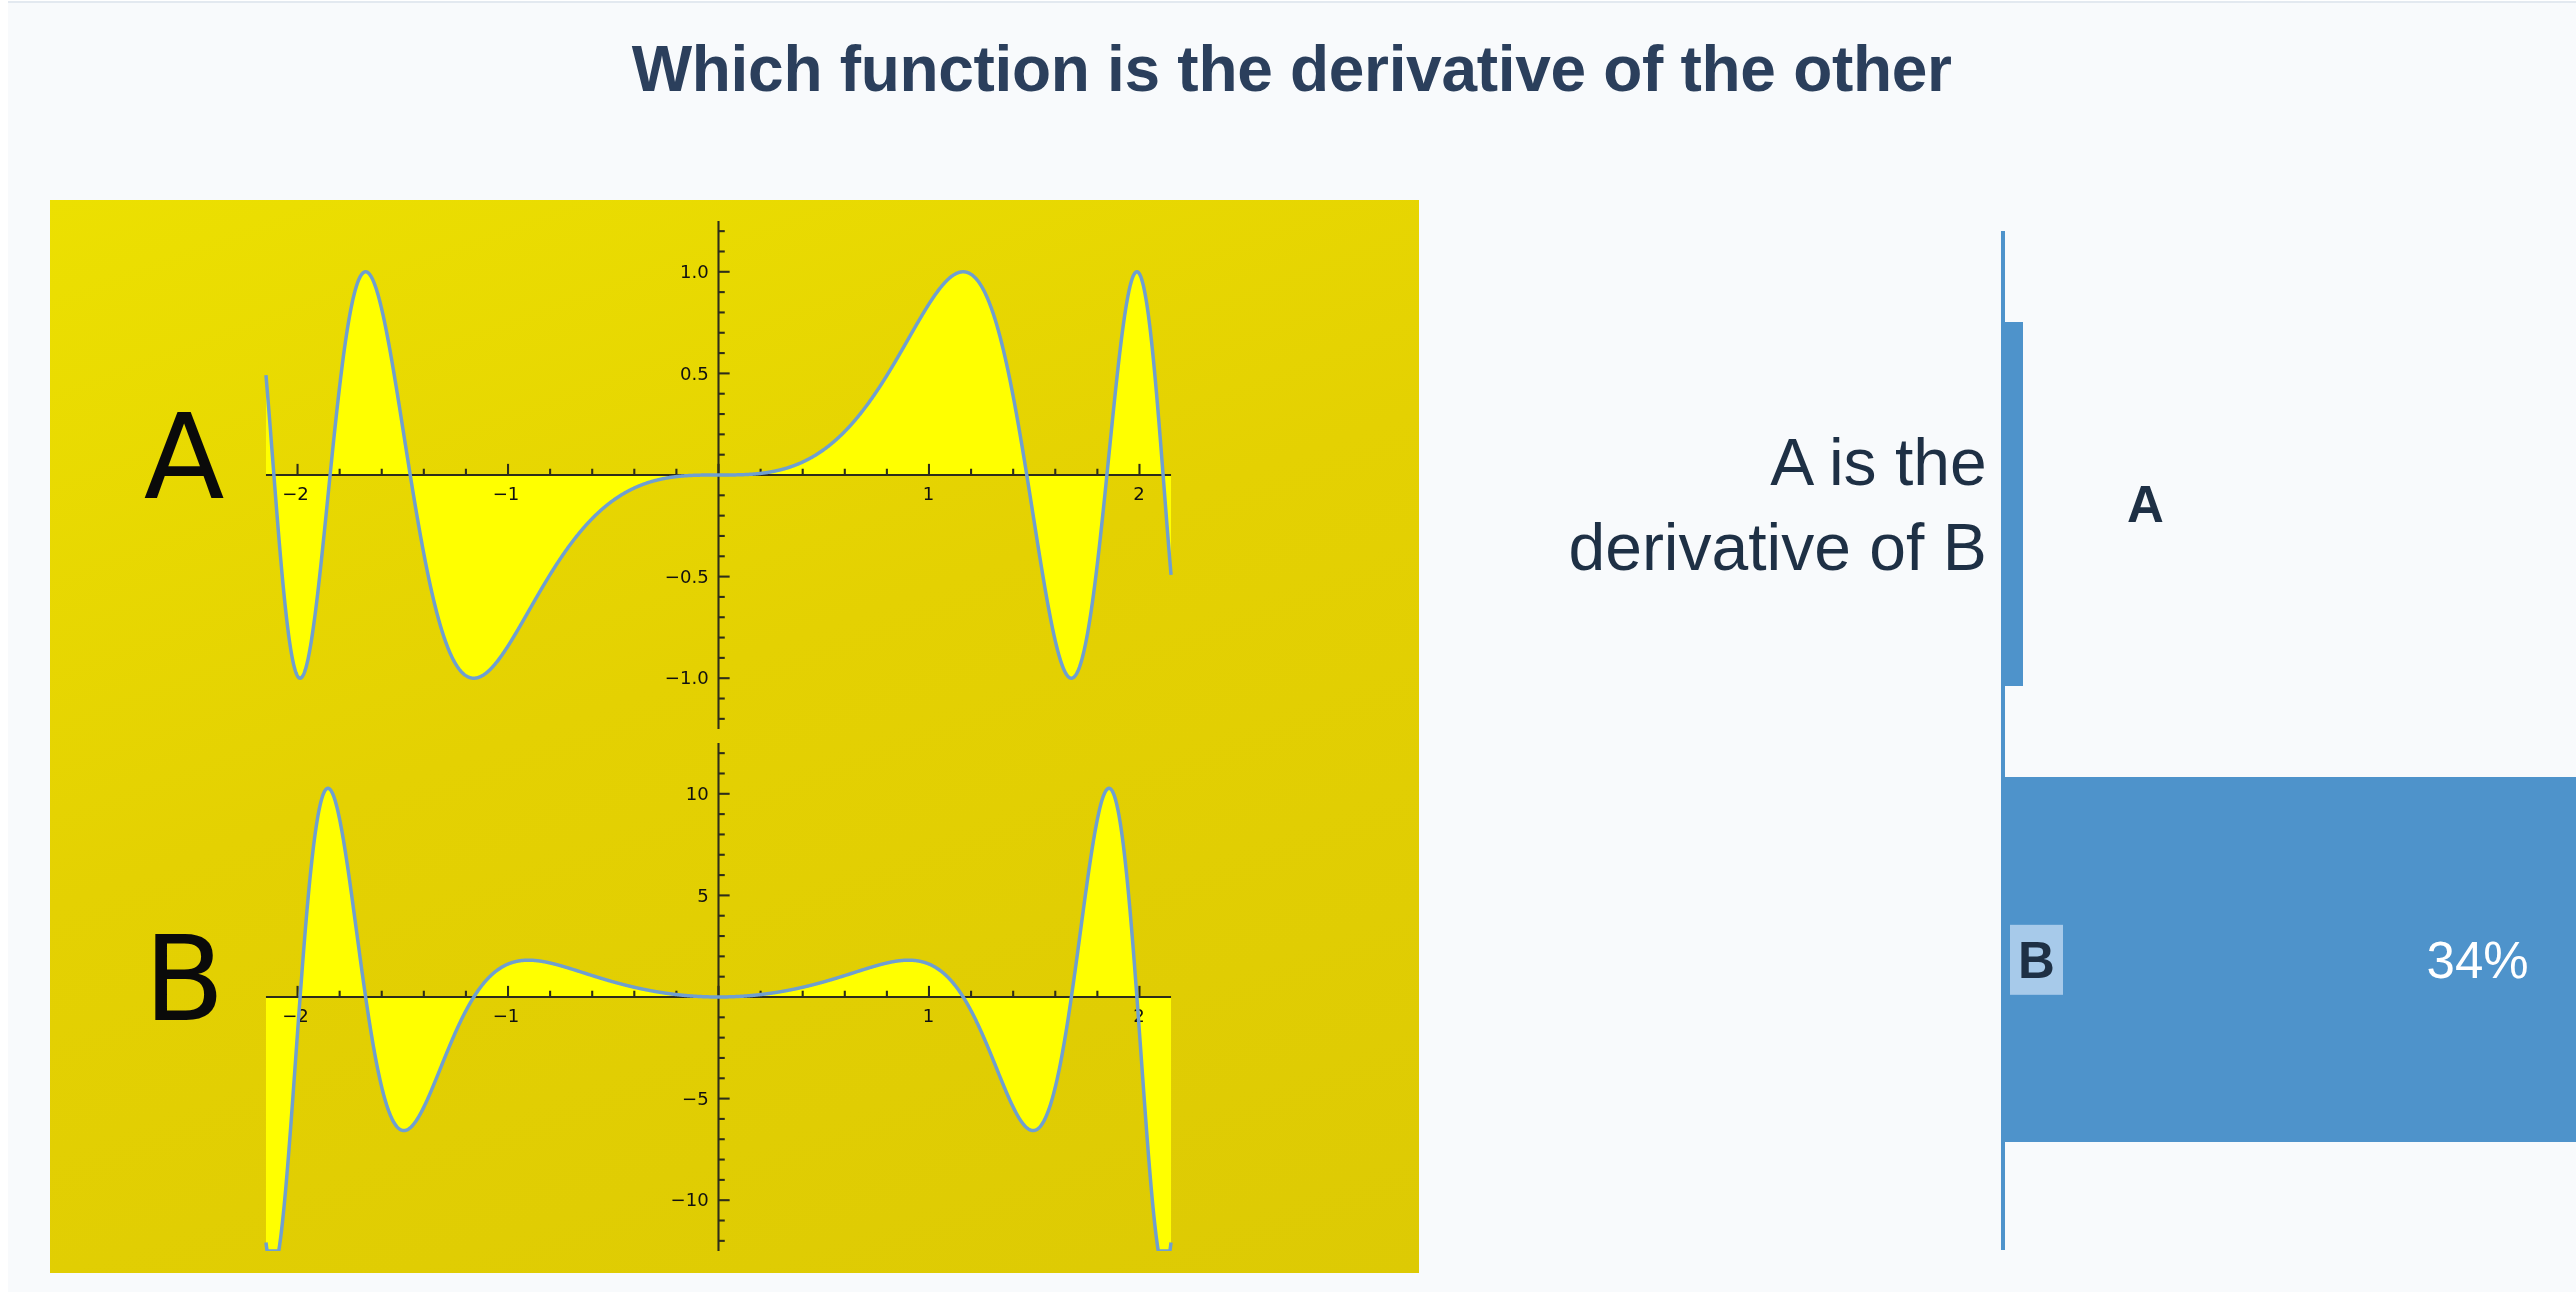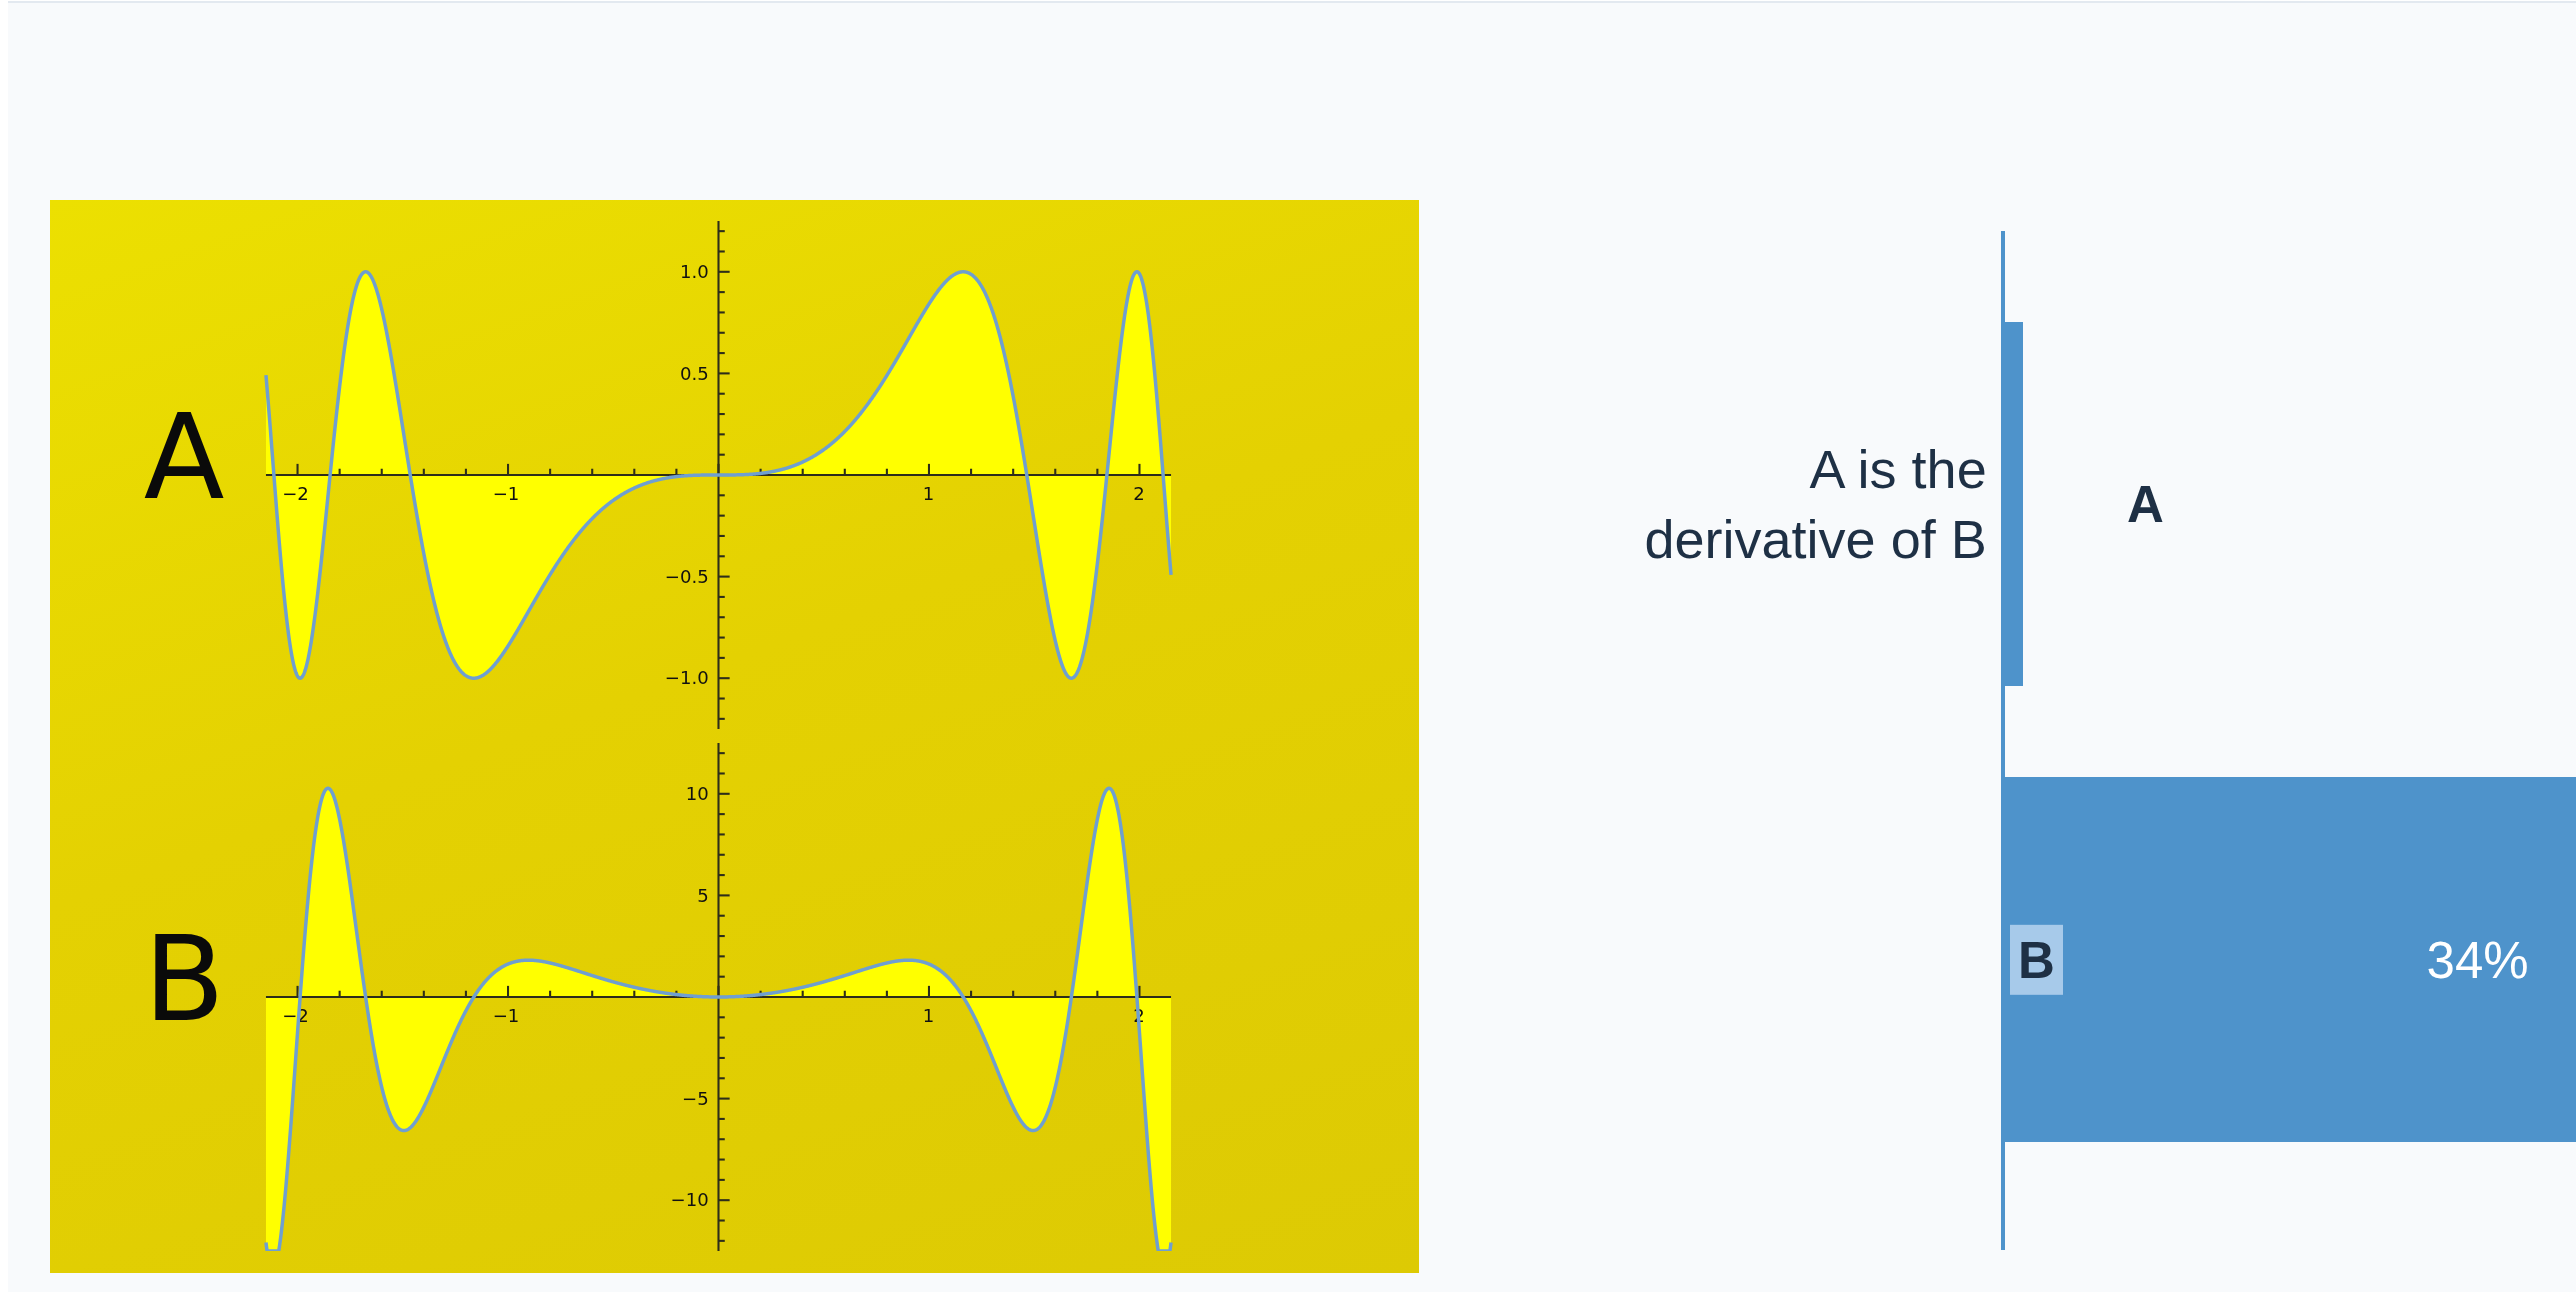--- a/index.html
+++ b/index.html
@@ -94,21 +94,21 @@
     width: 1113px;
   }
   .option-row.opt-a { top: 122px; height: 364px; }
   .option-row.opt-b { top: 577px; height: 365px; }
   .option-label {
     position: absolute;
     right: 567px;
     top: 50%;
     transform: translateY(-50%);
     text-align: right;
-    font-size: 54px;
+    font-size: 66px;
     line-height: 1.28;
     color: #1e3045;
     white-space: pre-line;
     font-family: "Liberation Sans", sans-serif;
   }
   .option-bar {
     position: absolute;
     left: 560px;
     top: 0;
     height: 100%;
@@ -143,20 +143,21 @@
     color: #ffffff;
     font-family: "Liberation Sans", sans-serif;
     line-height: 1;
   }
 </style>
 </head>
 <body>
 
 <div class="poll-slide">
 
+  <div class="question-title">Which function is the derivative of the other</div>
 
   <div class="question-image">
 
     <div class="plot-block top">
       <div class="plot-letter">A</div>
       <svg class="plot-svg" viewBox="0 0 1320 730" preserveAspectRatio="none">
 
         <path id="fillA" fill="#ffff00" stroke="none" d="M10.00,365.00L10.00,221.54L10.54,227.89L11.08,234.32L11.62,240.83L12.17,247.39L12.71,254.02L13.25,260.70L13.79,267.43L14.33,274.21L14.88,281.04L15.42,287.90L15.96,294.80L16.50,301.73L17.04,308.68L17.58,315.66L18.12,322.65L18.67,329.66L19.21,336.67L19.75,343.69L20.29,350.71L20.83,357.73L21.37,364.73L21.92,371.73L22.46,378.71L23.00,385.67L23.54,392.61L24.08,399.52L24.63,406.40L25.17,413.24L25.71,420.05L26.25,426.81L26.79,433.53L27.33,440.20L27.87,446.81L28.42,453.37L28.96,459.87L29.50,466.30L30.04,472.67L30.58,478.97L31.13,485.20L31.67,491.35L32.21,497.42L32.75,503.41L33.29,509.32L33.83,515.14L34.37,520.86L34.92,526.50L35.46,532.04L36.00,537.49L36.54,542.83L37.08,548.07L37.63,553.21L38.17,558.24L38.71,563.17L39.25,567.98L39.79,572.68L40.33,577.27L40.88,581.74L41.42,586.09L41.96,590.32L42.50,594.43L43.04,598.42L43.58,602.28L44.12,606.02L44.67,609.64L45.21,613.12L45.75,616.48L46.29,619.71L46.83,622.81L47.38,625.77L47.92,628.61L48.46,631.31L49.00,633.87L49.54,636.31L50.08,638.61L50.62,640.77L51.17,642.80L51.71,644.69L52.25,646.45L52.79,648.07L53.33,649.56L53.88,650.91L54.42,652.12L54.96,653.20L55.50,654.14L56.04,654.95L56.58,655.62L57.13,656.16L57.67,656.57L58.21,656.84L58.75,656.98L59.29,656.99L59.83,656.86L60.38,656.61L60.92,656.22L61.46,655.71L62.00,655.07L62.54,654.30L63.08,653.41L63.63,652.39L64.17,651.24L64.71,649.98L65.25,648.59L65.79,647.08L66.33,645.46L66.87,643.71L67.42,641.85L67.96,639.88L68.50,637.79L69.04,635.60L69.58,633.29L70.12,630.87L70.67,628.35L71.21,625.72L71.75,622.99L72.29,620.15L72.83,617.22L73.37,614.19L73.92,611.06L74.46,607.84L75.00,604.52L75.54,601.11L76.08,597.62L76.63,594.04L77.17,590.37L77.71,586.62L78.25,582.79L78.79,578.88L79.33,574.89L79.88,570.83L80.42,566.69L80.96,562.49L81.50,558.21L82.04,553.87L82.58,549.46L83.13,544.99L83.67,540.46L84.21,535.88L84.75,531.23L85.29,526.53L85.83,521.78L86.38,516.98L86.92,512.14L87.46,507.24L88.00,502.30L88.54,497.33L89.08,492.31L89.62,487.25L90.17,482.16L90.71,477.04L91.25,471.88L91.79,466.70L92.33,461.49L92.87,456.26L93.42,451.00L93.96,445.72L94.50,440.42L95.04,435.11L95.58,429.78L96.13,424.44L96.67,419.09L97.21,413.73L97.75,408.37L98.29,403.00L98.83,397.63L99.38,392.25L99.92,386.88L100.46,381.51L101.00,376.15L101.54,370.79L102.08,365.44L102.63,360.10L103.17,354.77L103.71,349.46L104.25,344.16L104.79,338.88L105.33,333.61L105.87,328.37L106.42,323.15L106.96,317.96L107.50,312.79L108.04,307.64L108.58,302.53L109.12,297.44L109.67,292.39L110.21,287.37L110.75,282.38L111.29,277.43L111.83,272.52L112.37,267.64L112.92,262.81L113.46,258.02L114.00,253.26L114.54,248.56L115.08,243.89L115.63,239.28L116.17,234.71L116.71,230.19L117.25,225.72L117.79,221.30L118.33,216.93L118.88,212.61L119.42,208.35L119.96,204.14L120.50,199.99L121.04,195.90L121.58,191.86L122.12,187.88L122.67,183.96L123.21,180.10L123.75,176.30L124.29,172.56L124.83,168.89L125.38,165.28L125.92,161.73L126.46,158.24L127.00,154.82L127.54,151.47L128.08,148.18L128.63,144.96L129.17,141.81L129.71,138.72L130.25,135.70L130.79,132.76L131.33,129.87L131.88,127.06L132.42,124.32L132.96,121.65L133.50,119.05L134.04,116.52L134.58,114.06L135.13,111.67L135.67,109.35L136.21,107.11L136.75,104.94L137.29,102.83L137.83,100.80L138.38,98.85L138.92,96.96L139.46,95.15L140.00,93.41L140.54,91.74L141.08,90.14L141.63,88.61L142.17,87.16L142.71,85.78L143.25,84.47L143.79,83.24L144.33,82.07L144.87,80.98L145.42,79.96L145.96,79.00L146.50,78.12L147.04,77.32L147.58,76.58L148.12,75.91L148.67,75.31L149.21,74.78L149.75,74.32L150.29,73.93L150.83,73.61L151.38,73.36L151.92,73.17L152.46,73.05L153.00,73.00L153.54,73.02L154.08,73.10L154.63,73.25L155.17,73.46L155.71,73.74L156.25,74.08L156.79,74.49L157.33,74.96L157.88,75.50L158.42,76.09L158.96,76.75L159.50,77.47L160.04,78.25L160.58,79.09L161.13,79.99L161.67,80.95L162.21,81.97L162.75,83.04L163.29,84.17L163.83,85.36L164.38,86.61L164.92,87.91L165.46,89.26L166.00,90.67L166.54,92.13L167.08,93.65L167.62,95.22L168.17,96.83L168.71,98.50L169.25,100.22L169.79,101.99L170.33,103.81L170.88,105.67L171.42,107.58L171.96,109.54L172.50,111.54L173.04,113.59L173.58,115.69L174.13,117.82L174.67,120.00L175.21,122.22L175.75,124.49L176.29,126.79L176.83,129.13L177.38,131.52L177.92,133.94L178.46,136.40L179.00,138.89L179.54,141.42L180.08,143.99L180.63,146.59L181.17,149.23L181.71,151.90L182.25,154.60L182.79,157.33L183.33,160.10L183.87,162.89L184.42,165.72L184.96,168.57L185.50,171.45L186.04,174.36L186.58,177.29L187.12,180.26L187.67,183.24L188.21,186.25L188.75,189.29L189.29,192.34L189.83,195.42L190.37,198.52L190.92,201.64L191.46,204.79L192.00,207.95L192.54,211.13L193.08,214.33L193.63,217.54L194.17,220.77L194.71,224.02L195.25,227.28L195.79,230.56L196.33,233.85L196.88,237.16L197.42,240.48L197.96,243.80L198.50,247.15L199.04,250.50L199.58,253.86L200.12,257.23L200.67,260.61L201.21,264.00L201.75,267.39L202.29,270.79L202.83,274.20L203.38,277.61L203.92,281.03L204.46,284.46L205.00,287.88L205.54,291.31L206.08,294.75L206.63,298.18L207.17,301.62L207.71,305.06L208.25,308.49L208.79,311.93L209.33,315.37L209.88,318.81L210.42,322.24L210.96,325.67L211.50,329.10L212.04,332.53L212.58,335.95L213.13,339.37L213.67,342.78L214.21,346.19L214.75,349.59L215.29,352.99L215.83,356.38L216.37,359.76L216.92,363.14L217.46,366.50L218.00,369.86L218.54,373.21L219.08,376.55L219.63,379.88L220.17,383.20L220.71,386.51L221.25,389.81L221.79,393.10L222.33,396.38L222.87,399.64L223.42,402.89L223.96,406.13L224.50,409.36L225.04,412.57L225.58,415.77L226.12,418.95L226.67,422.12L227.21,425.28L227.75,428.41L228.29,431.54L228.83,434.65L229.38,437.74L229.92,440.81L230.46,443.87L231.00,446.92L231.54,449.94L232.08,452.95L232.63,455.94L233.17,458.91L233.71,461.86L234.25,464.80L234.79,467.71L235.33,470.61L235.88,473.49L236.42,476.34L236.96,479.18L237.50,482.00L238.04,484.80L238.58,487.58L239.12,490.33L239.67,493.07L240.21,495.79L240.75,498.48L241.29,501.16L241.83,503.81L242.38,506.44L242.92,509.05L243.46,511.64L244.00,514.20L244.54,516.75L245.08,519.27L245.63,521.77L246.17,524.24L246.71,526.70L247.25,529.13L247.79,531.53L248.33,533.92L248.88,536.28L249.42,538.62L249.96,540.94L250.50,543.23L251.04,545.50L251.58,547.74L252.13,549.97L252.67,552.16L253.21,554.34L253.75,556.49L254.29,558.62L254.83,560.72L255.37,562.80L255.92,564.86L256.46,566.89L257.00,568.90L257.54,570.88L258.08,572.84L258.63,574.78L259.17,576.69L259.71,578.58L260.25,580.45L260.79,582.29L261.33,584.10L261.88,585.89L262.42,587.66L262.96,589.41L263.50,591.13L264.04,592.82L264.58,594.49L265.13,596.14L265.67,597.77L266.21,599.37L266.75,600.94L267.29,602.50L267.83,604.02L268.38,605.53L268.92,607.01L269.46,608.47L270.00,609.90L270.54,611.31L271.08,612.70L271.63,614.06L272.17,615.40L272.71,616.72L273.25,618.01L273.79,619.29L274.33,620.53L274.88,621.76L275.42,622.96L275.96,624.14L276.50,625.29L277.04,626.43L277.58,627.54L278.13,628.63L278.67,629.69L279.21,630.73L279.75,631.75L280.29,632.75L280.83,633.73L281.38,634.69L281.92,635.62L282.46,636.53L283.00,637.42L283.54,638.29L284.08,639.13L284.63,639.96L285.17,640.76L285.71,641.54L286.25,642.31L286.79,643.05L287.33,643.77L287.88,644.47L288.42,645.15L288.96,645.80L289.50,646.44L290.04,647.06L290.58,647.66L291.13,648.24L291.67,648.80L292.21,649.33L292.75,649.85L293.29,650.35L293.83,650.83L294.38,651.29L294.92,651.74L295.46,652.16L296.00,652.56L296.54,652.95L297.08,653.32L297.62,653.67L298.17,654.00L298.71,654.31L299.25,654.60L299.79,654.88L300.33,655.14L300.87,655.38L301.42,655.61L301.96,655.81L302.50,656.00L303.04,656.17L303.58,656.33L304.13,656.47L304.67,656.59L305.21,656.70L305.75,656.79L306.29,656.86L306.83,656.92L307.38,656.96L307.92,656.99L308.46,657.00L309.00,656.99L309.54,656.97L310.08,656.94L310.63,656.89L311.17,656.82L311.71,656.74L312.25,656.65L312.79,656.54L313.33,656.42L313.87,656.28L314.42,656.13L314.96,655.97L315.50,655.79L316.04,655.59L316.58,655.39L317.13,655.17L317.67,654.94L318.21,654.69L318.75,654.43L319.29,654.16L319.83,653.88L320.38,653.58L320.92,653.27L321.46,652.95L322.00,652.62L322.54,652.28L323.08,651.92L323.63,651.55L324.17,651.17L324.71,650.78L325.25,650.38L325.79,649.97L326.33,649.55L326.88,649.11L327.42,648.67L327.96,648.21L328.50,647.74L329.04,647.27L329.58,646.78L330.12,646.28L330.67,645.78L331.21,645.26L331.75,644.74L332.29,644.20L332.83,643.66L333.38,643.10L333.92,642.54L334.46,641.97L335.00,641.39L335.54,640.80L336.08,640.20L336.63,639.59L337.17,638.98L337.71,638.35L338.25,637.72L338.79,637.08L339.33,636.44L339.87,635.78L340.42,635.12L340.96,634.45L341.50,633.77L342.04,633.09L342.58,632.40L343.12,631.70L343.67,630.99L344.21,630.28L344.75,629.56L345.29,628.84L345.83,628.10L346.38,627.37L346.92,626.62L347.46,625.87L348.00,625.11L348.54,624.35L349.08,623.58L349.63,622.81L350.17,622.03L350.71,621.24L351.25,620.45L351.79,619.66L352.33,618.86L352.88,618.05L353.42,617.24L353.96,616.43L354.50,615.61L355.04,614.78L355.58,613.95L356.13,613.12L356.67,612.28L357.21,611.44L357.75,610.59L358.29,609.74L358.83,608.89L359.38,608.03L359.92,607.17L360.46,606.30L361.00,605.43L361.54,604.56L362.08,603.68L362.63,602.80L363.17,601.92L363.71,601.03L364.25,600.14L364.79,599.25L365.33,598.36L365.88,597.46L366.42,596.56L366.96,595.66L367.50,594.75L368.04,593.84L368.58,592.93L369.13,592.02L369.67,591.10L370.21,590.19L370.75,589.27L371.29,588.35L371.83,587.42L372.38,586.50L372.92,585.57L373.46,584.65L374.00,583.72L374.54,582.78L375.08,581.85L375.63,580.92L376.17,579.98L376.71,579.04L377.25,578.11L377.79,577.17L378.33,576.23L378.88,575.29L379.42,574.34L379.96,573.40L380.50,572.46L381.04,571.51L381.58,570.57L382.13,569.62L382.67,568.68L383.21,567.73L383.75,566.78L384.29,565.84L384.83,564.89L385.38,563.94L385.92,562.99L386.46,562.04L387.00,561.10L387.54,560.15L388.08,559.20L388.63,558.25L389.17,557.30L389.71,556.36L390.25,555.41L390.79,554.46L391.33,553.51L391.88,552.57L392.42,551.62L392.96,550.68L393.50,549.73L394.04,548.79L394.58,547.84L395.12,546.90L395.67,545.96L396.21,545.02L396.75,544.08L397.29,543.14L397.83,542.20L398.38,541.26L398.92,540.33L399.46,539.39L400.00,538.46L400.54,537.52L401.08,536.59L401.63,535.66L402.17,534.73L402.71,533.80L403.25,532.88L403.79,531.95L404.33,531.03L404.88,530.10L405.42,529.18L405.96,528.26L406.50,527.34L407.04,526.43L407.58,525.51L408.13,524.60L408.67,523.69L409.21,522.78L409.75,521.87L410.29,520.97L410.83,520.06L411.37,519.16L411.92,518.26L412.46,517.36L413.00,516.46L413.54,515.57L414.08,514.68L414.62,513.78L415.17,512.90L415.71,512.01L416.25,511.13L416.79,510.24L417.33,509.36L417.88,508.49L418.42,507.61L418.96,506.74L419.50,505.86L420.04,505.00L420.58,504.13L421.12,503.27L421.67,502.40L422.21,501.54L422.75,500.69L423.29,499.83L423.83,498.98L424.38,498.13L424.92,497.28L425.46,496.44L426.00,495.60L426.54,494.76L427.08,493.92L427.63,493.08L428.17,492.25L428.71,491.42L429.25,490.60L429.79,489.77L430.33,488.95L430.88,488.13L431.42,487.32L431.96,486.50L432.50,485.69L433.04,484.88L433.58,484.08L434.13,483.28L434.67,482.48L435.21,481.68L435.75,480.89L436.29,480.10L436.83,479.31L437.38,478.52L437.92,477.74L438.46,476.96L439.00,476.18L439.54,475.41L440.08,474.64L440.63,473.87L441.17,473.10L441.71,472.34L442.25,471.58L442.79,470.82L443.33,470.07L443.88,469.32L444.42,468.57L444.96,467.83L445.50,467.09L446.04,466.35L446.58,465.61L447.13,464.88L447.67,464.15L448.21,463.42L448.75,462.70L449.29,461.98L449.83,461.26L450.38,460.55L450.92,459.83L451.46,459.13L452.00,458.42L452.54,457.72L453.08,457.02L453.63,456.32L454.17,455.63L454.71,454.94L455.25,454.25L455.79,453.57L456.33,452.89L456.88,452.21L457.42,451.54L457.96,450.86L458.50,450.20L459.04,449.53L459.58,448.87L460.13,448.21L460.67,447.55L461.21,446.90L461.75,446.25L462.29,445.60L462.83,444.96L463.38,444.32L463.92,443.68L464.46,443.05L465.00,442.42L465.54,441.79L466.08,441.16L466.62,440.54L467.17,439.92L467.71,439.31L468.25,438.70L468.79,438.09L469.33,437.48L469.87,436.88L470.42,436.28L470.96,435.68L471.50,435.09L472.04,434.50L472.58,433.91L473.13,433.32L473.67,432.74L474.21,432.16L474.75,431.59L475.29,431.02L475.83,430.45L476.38,429.88L476.92,429.32L477.46,428.76L478.00,428.20L478.54,427.65L479.08,427.10L479.63,426.55L480.17,426.00L480.71,425.46L481.25,424.92L481.79,424.39L482.33,423.86L482.87,423.33L483.42,422.80L483.96,422.28L484.50,421.76L485.04,421.24L485.58,420.72L486.13,420.21L486.67,419.71L487.21,419.20L487.75,418.70L488.29,418.20L488.83,417.70L489.38,417.21L489.92,416.72L490.46,416.23L491.00,415.75L491.54,415.27L492.08,414.79L492.62,414.31L493.17,413.84L493.71,413.37L494.25,412.90L494.79,412.44L495.33,411.98L495.87,411.52L496.42,411.06L496.96,410.61L497.50,410.16L498.04,409.72L498.58,409.27L499.13,408.83L499.67,408.39L500.21,407.96L500.75,407.53L501.29,407.10L501.83,406.67L502.38,406.25L502.92,405.82L503.46,405.41L504.00,404.99L504.54,404.58L505.08,404.17L505.63,403.76L506.17,403.36L506.71,402.96L507.25,402.56L507.79,402.16L508.33,401.77L508.88,401.38L509.42,400.99L509.96,400.61L510.50,400.22L511.04,399.84L511.58,399.47L512.13,399.09L512.67,398.72L513.21,398.35L513.75,397.99L514.29,397.62L514.83,397.26L515.38,396.90L515.92,396.55L516.46,396.19L517.00,395.84L517.54,395.50L518.08,395.15L518.63,394.81L519.17,394.47L519.71,394.13L520.25,393.79L520.79,393.46L521.33,393.13L521.88,392.80L522.42,392.48L522.96,392.16L523.50,391.84L524.04,391.52L524.58,391.21L525.13,390.89L525.67,390.58L526.21,390.28L526.75,389.97L527.29,389.67L527.83,389.37L528.38,389.07L528.92,388.77L529.46,388.48L530.00,388.19L530.54,387.90L531.08,387.62L531.63,387.33L532.17,387.05L532.71,386.77L533.25,386.50L533.79,386.22L534.33,385.95L534.88,385.68L535.42,385.42L535.96,385.15L536.50,384.89L537.04,384.63L537.58,384.37L538.13,384.12L538.67,383.86L539.21,383.61L539.75,383.36L540.29,383.12L540.83,382.87L541.38,382.63L541.92,382.39L542.46,382.15L543.00,381.92L543.54,381.68L544.08,381.45L544.62,381.22L545.17,380.99L545.71,380.77L546.25,380.55L546.79,380.32L547.33,380.11L547.88,379.89L548.42,379.67L548.96,379.46L549.50,379.25L550.04,379.04L550.58,378.84L551.13,378.63L551.67,378.43L552.21,378.23L552.75,378.03L553.29,377.84L553.83,377.64L554.38,377.45L554.92,377.26L555.46,377.07L556.00,376.88L556.54,376.70L557.08,376.52L557.63,376.34L558.17,376.16L558.71,375.98L559.25,375.80L559.79,375.63L560.33,375.46L560.88,375.29L561.42,375.12L561.96,374.96L562.50,374.79L563.04,374.63L563.58,374.47L564.13,374.31L564.67,374.15L565.21,374.00L565.75,373.85L566.29,373.69L566.83,373.54L567.38,373.40L567.92,373.25L568.46,373.11L569.00,372.96L569.54,372.82L570.08,372.68L570.63,372.54L571.17,372.41L571.71,372.27L572.25,372.14L572.79,372.01L573.33,371.88L573.88,371.75L574.42,371.62L574.96,371.50L575.50,371.38L576.04,371.25L576.58,371.13L577.13,371.01L577.67,370.90L578.21,370.78L578.75,370.67L579.29,370.56L579.83,370.44L580.38,370.33L580.92,370.23L581.46,370.12L582.00,370.01L582.54,369.91L583.08,369.81L583.63,369.71L584.17,369.61L584.71,369.51L585.25,369.41L585.79,369.32L586.33,369.22L586.88,369.13L587.42,369.04L587.96,368.95L588.50,368.86L589.04,368.78L589.58,368.69L590.13,368.61L590.67,368.52L591.21,368.44L591.75,368.36L592.29,368.28L592.83,368.20L593.37,368.13L593.92,368.05L594.46,367.98L595.00,367.90L595.54,367.83L596.08,367.76L596.63,367.69L597.17,367.62L597.71,367.55L598.25,367.49L598.79,367.42L599.33,367.36L599.88,367.30L600.42,367.24L600.96,367.17L601.50,367.12L602.04,367.06L602.58,367.00L603.13,366.94L603.67,366.89L604.21,366.84L604.75,366.78L605.29,366.73L605.83,366.68L606.38,366.63L606.92,366.58L607.46,366.53L608.00,366.49L608.54,366.44L609.08,366.39L609.62,366.35L610.17,366.31L610.71,366.27L611.25,366.22L611.79,366.18L612.33,366.14L612.88,366.11L613.42,366.07L613.96,366.03L614.50,366.00L615.04,365.96L615.58,365.93L616.12,365.89L616.67,365.86L617.21,365.83L617.75,365.80L618.29,365.77L618.83,365.74L619.38,365.71L619.92,365.68L620.46,365.65L621.00,365.63L621.54,365.60L622.08,365.58L622.63,365.55L623.17,365.53L623.71,365.51L624.25,365.48L624.79,365.46L625.33,365.44L625.87,365.42L626.42,365.40L626.96,365.38L627.50,365.36L628.04,365.34L628.58,365.33L629.13,365.31L629.67,365.29L630.21,365.28L630.75,365.26L631.29,365.25L631.83,365.24L632.37,365.22L632.92,365.21L633.46,365.20L634.00,365.19L634.54,365.17L635.08,365.16L635.63,365.15L636.17,365.14L636.71,365.13L637.25,365.12L637.79,365.12L638.33,365.11L638.88,365.10L639.42,365.09L639.96,365.09L640.50,365.08L641.04,365.07L641.58,365.07L642.12,365.06L642.67,365.06L643.21,365.05L643.75,365.05L644.29,365.04L644.83,365.04L645.38,365.03L645.92,365.03L646.46,365.03L647.00,365.02L647.54,365.02L648.08,365.02L648.63,365.02L649.17,365.01L649.71,365.01L650.25,365.01L650.79,365.01L651.33,365.01L651.88,365.01L652.42,365.00L652.96,365.00L653.50,365.00L654.04,365.00L654.58,365.00L655.13,365.00L655.67,365.00L656.21,365.00L656.75,365.00L657.29,365.00L657.83,365.00L658.37,365.00L658.92,365.00L659.46,365.00L660.00,365.00L660.54,365.00L661.08,365.00L661.63,365.00L662.17,365.00L662.71,365.00L663.25,365.00L663.79,365.00L664.33,365.00L664.88,365.00L665.42,365.00L665.96,365.00L666.50,365.00L667.04,365.00L667.58,365.00L668.13,364.99L668.67,364.99L669.21,364.99L669.75,364.99L670.29,364.99L670.83,364.99L671.38,364.98L671.92,364.98L672.46,364.98L673.00,364.98L673.54,364.97L674.08,364.97L674.63,364.97L675.17,364.96L675.71,364.96L676.25,364.95L676.79,364.95L677.33,364.94L677.87,364.94L678.42,364.93L678.96,364.93L679.50,364.92L680.04,364.91L680.58,364.91L681.13,364.90L681.67,364.89L682.21,364.88L682.75,364.88L683.29,364.87L683.83,364.86L684.37,364.85L684.92,364.84L685.46,364.83L686.00,364.81L686.54,364.80L687.08,364.79L687.63,364.78L688.17,364.76L688.71,364.75L689.25,364.74L689.79,364.72L690.33,364.71L690.88,364.69L691.42,364.67L691.96,364.66L692.50,364.64L693.04,364.62L693.58,364.60L694.13,364.58L694.67,364.56L695.21,364.54L695.75,364.52L696.29,364.49L696.83,364.47L697.38,364.45L697.92,364.42L698.46,364.40L699.00,364.37L699.54,364.35L700.08,364.32L700.63,364.29L701.17,364.26L701.71,364.23L702.25,364.20L702.79,364.17L703.33,364.14L703.88,364.11L704.42,364.07L704.96,364.04L705.50,364.00L706.04,363.97L706.58,363.93L707.13,363.89L707.67,363.86L708.21,363.82L708.75,363.78L709.29,363.73L709.83,363.69L710.37,363.65L710.92,363.61L711.46,363.56L712.00,363.51L712.54,363.47L713.08,363.42L713.63,363.37L714.17,363.32L714.71,363.27L715.25,363.22L715.79,363.16L716.33,363.11L716.87,363.06L717.42,363.00L717.96,362.94L718.50,362.88L719.04,362.83L719.58,362.76L720.13,362.70L720.67,362.64L721.21,362.58L721.75,362.51L722.29,362.45L722.83,362.38L723.38,362.31L723.92,362.24L724.46,362.17L725.00,362.10L725.54,362.02L726.08,361.95L726.62,361.87L727.17,361.80L727.71,361.72L728.25,361.64L728.79,361.56L729.33,361.48L729.88,361.39L730.42,361.31L730.96,361.22L731.50,361.14L732.04,361.05L732.58,360.96L733.13,360.87L733.67,360.78L734.21,360.68L734.75,360.59L735.29,360.49L735.83,360.39L736.38,360.29L736.92,360.19L737.46,360.09L738.00,359.99L738.54,359.88L739.08,359.77L739.63,359.67L740.17,359.56L740.71,359.44L741.25,359.33L741.79,359.22L742.33,359.10L742.88,358.99L743.42,358.87L743.96,358.75L744.50,358.62L745.04,358.50L745.58,358.38L746.13,358.25L746.67,358.12L747.21,357.99L747.75,357.86L748.29,357.73L748.83,357.59L749.38,357.46L749.92,357.32L750.46,357.18L751.00,357.04L751.54,356.89L752.08,356.75L752.63,356.60L753.17,356.46L753.71,356.31L754.25,356.15L754.79,356.00L755.33,355.85L755.88,355.69L756.42,355.53L756.96,355.37L757.50,355.21L758.04,355.04L758.58,354.88L759.13,354.71L759.67,354.54L760.21,354.37L760.75,354.20L761.29,354.02L761.83,353.84L762.38,353.66L762.92,353.48L763.46,353.30L764.00,353.12L764.54,352.93L765.08,352.74L765.63,352.55L766.17,352.36L766.71,352.16L767.25,351.97L767.79,351.77L768.33,351.57L768.88,351.37L769.42,351.16L769.96,350.96L770.50,350.75L771.04,350.54L771.58,350.33L772.12,350.11L772.67,349.89L773.21,349.68L773.75,349.45L774.29,349.23L774.83,349.01L775.38,348.78L775.92,348.55L776.46,348.32L777.00,348.08L777.54,347.85L778.08,347.61L778.62,347.37L779.17,347.13L779.71,346.88L780.25,346.64L780.79,346.39L781.33,346.14L781.88,345.88L782.42,345.63L782.96,345.37L783.50,345.11L784.04,344.85L784.58,344.58L785.13,344.32L785.67,344.05L786.21,343.78L786.75,343.50L787.29,343.23L787.83,342.95L788.38,342.67L788.92,342.38L789.46,342.10L790.00,341.81L790.54,341.52L791.08,341.23L791.63,340.93L792.17,340.63L792.71,340.33L793.25,340.03L793.79,339.72L794.33,339.42L794.88,339.11L795.42,338.79L795.96,338.48L796.50,338.16L797.04,337.84L797.58,337.52L798.13,337.20L798.67,336.87L799.21,336.54L799.75,336.21L800.29,335.87L800.83,335.53L801.38,335.19L801.92,334.85L802.46,334.50L803.00,334.16L803.54,333.81L804.08,333.45L804.63,333.10L805.17,332.74L805.71,332.38L806.25,332.01L806.79,331.65L807.33,331.28L807.88,330.91L808.42,330.53L808.96,330.16L809.50,329.78L810.04,329.39L810.58,329.01L811.13,328.62L811.67,328.23L812.21,327.84L812.75,327.44L813.29,327.04L813.83,326.64L814.38,326.24L814.92,325.83L815.46,325.42L816.00,325.01L816.54,324.59L817.08,324.18L817.63,323.75L818.17,323.33L818.71,322.90L819.25,322.47L819.79,322.04L820.33,321.61L820.87,321.17L821.42,320.73L821.96,320.28L822.50,319.84L823.04,319.39L823.58,318.94L824.13,318.48L824.67,318.02L825.21,317.56L825.75,317.10L826.29,316.63L826.83,316.16L827.37,315.69L827.92,315.21L828.46,314.73L829.00,314.25L829.54,313.77L830.08,313.28L830.63,312.79L831.17,312.30L831.71,311.80L832.25,311.30L832.79,310.80L833.33,310.29L833.88,309.79L834.42,309.28L834.96,308.76L835.50,308.24L836.04,307.72L836.58,307.20L837.13,306.67L837.67,306.14L838.21,305.61L838.75,305.08L839.29,304.54L839.83,304.00L840.38,303.45L840.92,302.90L841.46,302.35L842.00,301.80L842.54,301.24L843.08,300.68L843.63,300.12L844.17,299.55L844.71,298.98L845.25,298.41L845.79,297.84L846.33,297.26L846.88,296.68L847.42,296.09L847.96,295.50L848.50,294.91L849.04,294.32L849.58,293.72L850.13,293.12L850.67,292.52L851.21,291.91L851.75,291.30L852.29,290.69L852.83,290.08L853.37,289.46L853.92,288.84L854.46,288.21L855.00,287.58L855.54,286.95L856.08,286.32L856.63,285.68L857.17,285.04L857.71,284.40L858.25,283.75L858.79,283.10L859.33,282.45L859.88,281.79L860.42,281.13L860.96,280.47L861.50,279.80L862.04,279.14L862.58,278.46L863.13,277.79L863.67,277.11L864.21,276.43L864.75,275.75L865.29,275.06L865.83,274.37L866.37,273.68L866.92,272.98L867.46,272.28L868.00,271.58L868.54,270.87L869.08,270.17L869.63,269.45L870.17,268.74L870.71,268.02L871.25,267.30L871.79,266.58L872.33,265.85L872.87,265.12L873.42,264.39L873.96,263.65L874.50,262.91L875.04,262.17L875.58,261.43L876.13,260.68L876.67,259.93L877.21,259.18L877.75,258.42L878.29,257.66L878.83,256.90L879.37,256.13L879.92,255.36L880.46,254.59L881.00,253.82L881.54,253.04L882.08,252.26L882.62,251.48L883.17,250.69L883.71,249.90L884.25,249.11L884.79,248.32L885.33,247.52L885.88,246.72L886.42,245.92L886.96,245.12L887.50,244.31L888.04,243.50L888.58,242.68L889.13,241.87L889.67,241.05L890.21,240.23L890.75,239.40L891.29,238.58L891.83,237.75L892.38,236.92L892.92,236.08L893.46,235.24L894.00,234.40L894.54,233.56L895.08,232.72L895.63,231.87L896.17,231.02L896.71,230.17L897.25,229.31L897.79,228.46L898.33,227.60L898.88,226.73L899.42,225.87L899.96,225.00L900.50,224.14L901.04,223.26L901.58,222.39L902.13,221.51L902.67,220.64L903.21,219.76L903.75,218.87L904.29,217.99L904.83,217.10L905.38,216.22L905.92,215.32L906.46,214.43L907.00,213.54L907.54,212.64L908.08,211.74L908.63,210.84L909.17,209.94L909.71,209.03L910.25,208.13L910.79,207.22L911.33,206.31L911.88,205.40L912.42,204.49L912.96,203.57L913.50,202.66L914.04,201.74L914.58,200.82L915.12,199.90L915.67,198.97L916.21,198.05L916.75,197.12L917.29,196.20L917.83,195.27L918.38,194.34L918.92,193.41L919.46,192.48L920.00,191.54L920.54,190.61L921.08,189.67L921.62,188.74L922.17,187.80L922.71,186.86L923.25,185.92L923.79,184.98L924.33,184.04L924.88,183.10L925.42,182.16L925.96,181.21L926.50,180.27L927.04,179.32L927.58,178.38L928.13,177.43L928.67,176.49L929.21,175.54L929.75,174.59L930.29,173.64L930.83,172.70L931.37,171.75L931.92,170.80L932.46,169.85L933.00,168.90L933.54,167.96L934.08,167.01L934.62,166.06L935.17,165.11L935.71,164.16L936.25,163.22L936.79,162.27L937.33,161.32L937.88,160.38L938.42,159.43L938.96,158.49L939.50,157.54L940.04,156.60L940.58,155.66L941.13,154.71L941.67,153.77L942.21,152.83L942.75,151.89L943.29,150.96L943.83,150.02L944.38,149.08L944.92,148.15L945.46,147.22L946.00,146.28L946.54,145.35L947.08,144.43L947.62,143.50L948.17,142.58L948.71,141.65L949.25,140.73L949.79,139.81L950.33,138.90L950.88,137.98L951.42,137.07L951.96,136.16L952.50,135.25L953.04,134.34L953.58,133.44L954.13,132.54L954.67,131.64L955.21,130.75L955.75,129.86L956.29,128.97L956.83,128.08L957.38,127.20L957.92,126.32L958.46,125.44L959.00,124.57L959.54,123.70L960.08,122.83L960.63,121.97L961.17,121.11L961.71,120.26L962.25,119.41L962.79,118.56L963.33,117.72L963.87,116.88L964.42,116.05L964.96,115.22L965.50,114.39L966.04,113.57L966.58,112.76L967.13,111.95L967.67,111.14L968.21,110.34L968.75,109.55L969.29,108.76L969.83,107.97L970.38,107.19L970.92,106.42L971.46,105.65L972.00,104.89L972.54,104.13L973.08,103.38L973.63,102.63L974.17,101.90L974.71,101.16L975.25,100.44L975.79,99.72L976.33,99.01L976.88,98.30L977.42,97.60L977.96,96.91L978.50,96.23L979.04,95.55L979.58,94.88L980.12,94.22L980.67,93.56L981.21,92.92L981.75,92.28L982.29,91.65L982.83,91.02L983.37,90.41L983.92,89.80L984.46,89.20L985.00,88.61L985.54,88.03L986.08,87.46L986.63,86.90L987.17,86.34L987.71,85.80L988.25,85.26L988.79,84.74L989.33,84.22L989.88,83.72L990.42,83.22L990.96,82.73L991.50,82.26L992.04,81.79L992.58,81.33L993.13,80.89L993.67,80.45L994.21,80.03L994.75,79.62L995.29,79.22L995.83,78.83L996.38,78.45L996.92,78.08L997.46,77.72L998.00,77.38L998.54,77.05L999.08,76.73L999.63,76.42L1000.17,76.12L1000.71,75.84L1001.25,75.57L1001.79,75.31L1002.33,75.06L1002.88,74.83L1003.42,74.61L1003.96,74.41L1004.50,74.21L1005.04,74.03L1005.58,73.87L1006.13,73.72L1006.67,73.58L1007.21,73.46L1007.75,73.35L1008.29,73.26L1008.83,73.18L1009.38,73.11L1009.92,73.06L1010.46,73.03L1011.00,73.01L1011.54,73.00L1012.08,73.01L1012.63,73.04L1013.17,73.08L1013.71,73.14L1014.25,73.21L1014.79,73.30L1015.33,73.41L1015.87,73.53L1016.42,73.67L1016.96,73.83L1017.50,74.00L1018.04,74.19L1018.58,74.39L1019.13,74.62L1019.67,74.86L1020.21,75.12L1020.75,75.40L1021.29,75.69L1021.83,76.00L1022.37,76.33L1022.92,76.68L1023.46,77.05L1024.00,77.44L1024.54,77.84L1025.08,78.26L1025.63,78.71L1026.17,79.17L1026.71,79.65L1027.25,80.15L1027.79,80.67L1028.33,81.20L1028.88,81.76L1029.42,82.34L1029.96,82.94L1030.50,83.56L1031.04,84.20L1031.58,84.85L1032.13,85.53L1032.67,86.23L1033.21,86.95L1033.75,87.69L1034.29,88.46L1034.83,89.24L1035.38,90.04L1035.92,90.87L1036.46,91.71L1037.00,92.58L1037.54,93.47L1038.08,94.38L1038.63,95.31L1039.17,96.27L1039.71,97.25L1040.25,98.25L1040.79,99.27L1041.33,100.31L1041.88,101.37L1042.42,102.46L1042.96,103.57L1043.50,104.71L1044.04,105.86L1044.58,107.04L1045.13,108.24L1045.67,109.47L1046.21,110.71L1046.75,111.99L1047.29,113.28L1047.83,114.60L1048.38,115.94L1048.92,117.30L1049.46,118.69L1050.00,120.10L1050.54,121.53L1051.08,122.99L1051.63,124.47L1052.17,125.98L1052.71,127.50L1053.25,129.06L1053.79,130.63L1054.33,132.23L1054.88,133.86L1055.42,135.51L1055.96,137.18L1056.50,138.87L1057.04,140.59L1057.58,142.34L1058.13,144.11L1058.67,145.90L1059.21,147.71L1059.75,149.55L1060.29,151.42L1060.83,153.31L1061.38,155.22L1061.92,157.16L1062.46,159.12L1063.00,161.10L1063.54,163.11L1064.08,165.14L1064.63,167.20L1065.17,169.28L1065.71,171.38L1066.25,173.51L1066.79,175.66L1067.33,177.84L1067.88,180.03L1068.42,182.26L1068.96,184.50L1069.50,186.77L1070.04,189.06L1070.58,191.38L1071.13,193.72L1071.67,196.08L1072.21,198.47L1072.75,200.87L1073.29,203.30L1073.83,205.76L1074.38,208.23L1074.92,210.73L1075.46,213.25L1076.00,215.80L1076.54,218.36L1077.08,220.95L1077.63,223.56L1078.17,226.19L1078.71,228.84L1079.25,231.52L1079.79,234.21L1080.33,236.93L1080.88,239.67L1081.42,242.42L1081.96,245.20L1082.50,248.00L1083.04,250.82L1083.58,253.66L1084.13,256.51L1084.67,259.39L1085.21,262.29L1085.75,265.20L1086.29,268.14L1086.83,271.09L1087.38,274.06L1087.92,277.05L1088.46,280.06L1089.00,283.08L1089.54,286.13L1090.08,289.19L1090.63,292.26L1091.17,295.35L1091.71,298.46L1092.25,301.59L1092.79,304.72L1093.33,307.88L1093.88,311.05L1094.42,314.23L1094.96,317.43L1095.50,320.64L1096.04,323.87L1096.58,327.11L1097.13,330.36L1097.67,333.62L1098.21,336.90L1098.75,340.19L1099.29,343.49L1099.83,346.80L1100.38,350.12L1100.92,353.45L1101.46,356.79L1102.00,360.14L1102.54,363.50L1103.08,366.86L1103.63,370.24L1104.17,373.62L1104.71,377.01L1105.25,380.41L1105.79,383.81L1106.33,387.22L1106.88,390.63L1107.42,394.05L1107.96,397.47L1108.50,400.90L1109.04,404.33L1109.58,407.76L1110.13,411.19L1110.67,414.63L1111.21,418.07L1111.75,421.51L1112.29,424.94L1112.83,428.38L1113.38,431.82L1113.92,435.25L1114.46,438.69L1115.00,442.12L1115.54,445.54L1116.08,448.97L1116.63,452.39L1117.17,455.80L1117.71,459.21L1118.25,462.61L1118.79,466.00L1119.33,469.39L1119.87,472.77L1120.42,476.14L1120.96,479.50L1121.50,482.85L1122.04,486.20L1122.58,489.52L1123.13,492.84L1123.67,496.15L1124.21,499.44L1124.75,502.72L1125.29,505.98L1125.83,509.23L1126.37,512.46L1126.92,515.67L1127.46,518.87L1128.00,522.05L1128.54,525.21L1129.08,528.36L1129.63,531.48L1130.17,534.58L1130.71,537.66L1131.25,540.71L1131.79,543.75L1132.33,546.76L1132.87,549.74L1133.42,552.71L1133.96,555.64L1134.50,558.55L1135.04,561.43L1135.58,564.28L1136.13,567.11L1136.67,569.90L1137.21,572.67L1137.75,575.40L1138.29,578.10L1138.83,580.77L1139.38,583.41L1139.92,586.01L1140.46,588.58L1141.00,591.11L1141.54,593.60L1142.08,596.06L1142.63,598.48L1143.17,600.87L1143.71,603.21L1144.25,605.51L1144.79,607.78L1145.33,610.00L1145.88,612.18L1146.42,614.31L1146.96,616.41L1147.50,618.46L1148.04,620.46L1148.58,622.42L1149.13,624.33L1149.67,626.19L1150.21,628.01L1150.75,629.78L1151.29,631.50L1151.83,633.17L1152.38,634.78L1152.92,636.35L1153.46,637.87L1154.00,639.33L1154.54,640.74L1155.08,642.09L1155.63,643.39L1156.17,644.64L1156.71,645.83L1157.25,646.96L1157.79,648.03L1158.33,649.05L1158.88,650.01L1159.42,650.91L1159.96,651.75L1160.50,652.53L1161.04,653.25L1161.58,653.91L1162.13,654.50L1162.67,655.04L1163.21,655.51L1163.75,655.92L1164.29,656.26L1164.83,656.54L1165.38,656.75L1165.92,656.90L1166.46,656.98L1167.00,657.00L1167.54,656.95L1168.08,656.83L1168.62,656.64L1169.17,656.39L1169.71,656.07L1170.25,655.68L1170.79,655.22L1171.33,654.69L1171.88,654.09L1172.42,653.42L1172.96,652.68L1173.50,651.88L1174.04,651.00L1174.58,650.04L1175.12,649.02L1175.67,647.93L1176.21,646.76L1176.75,645.53L1177.29,644.22L1177.83,642.84L1178.38,641.39L1178.92,639.86L1179.46,638.26L1180.00,636.59L1180.54,634.85L1181.08,633.04L1181.63,631.15L1182.17,629.20L1182.71,627.17L1183.25,625.06L1183.79,622.89L1184.33,620.65L1184.88,618.33L1185.42,615.94L1185.96,613.48L1186.50,610.95L1187.04,608.35L1187.58,605.68L1188.13,602.94L1188.67,600.13L1189.21,597.24L1189.75,594.30L1190.29,591.28L1190.83,588.19L1191.38,585.04L1191.92,581.82L1192.46,578.53L1193.00,575.18L1193.54,571.76L1194.08,568.27L1194.63,564.72L1195.17,561.11L1195.71,557.44L1196.25,553.70L1196.79,549.90L1197.33,546.04L1197.88,542.12L1198.42,538.14L1198.96,534.10L1199.50,530.01L1200.04,525.86L1200.58,521.65L1201.12,517.39L1201.67,513.07L1202.21,508.70L1202.75,504.28L1203.29,499.81L1203.83,495.29L1204.38,490.72L1204.92,486.11L1205.46,481.44L1206.00,476.74L1206.54,471.98L1207.08,467.19L1207.63,462.36L1208.17,457.48L1208.71,452.57L1209.25,447.62L1209.79,442.63L1210.33,437.61L1210.88,432.56L1211.42,427.47L1211.96,422.36L1212.50,417.21L1213.04,412.04L1213.58,406.85L1214.13,401.63L1214.67,396.39L1215.21,391.12L1215.75,385.84L1216.29,380.54L1216.83,375.23L1217.38,369.90L1217.92,364.56L1218.46,359.21L1219.00,353.85L1219.54,348.49L1220.08,343.12L1220.62,337.75L1221.17,332.37L1221.71,327.00L1222.25,321.63L1222.79,316.27L1223.33,310.91L1223.87,305.56L1224.42,300.22L1224.96,294.89L1225.50,289.58L1226.04,284.28L1226.58,279.00L1227.13,273.74L1227.67,268.51L1228.21,263.30L1228.75,258.12L1229.29,252.96L1229.83,247.84L1230.38,242.75L1230.92,237.69L1231.46,232.67L1232.00,227.70L1232.54,222.76L1233.08,217.86L1233.63,213.02L1234.17,208.22L1234.71,203.47L1235.25,198.77L1235.79,194.12L1236.33,189.54L1236.88,185.01L1237.42,180.54L1237.96,176.13L1238.50,171.79L1239.04,167.51L1239.58,163.31L1240.13,159.17L1240.67,155.11L1241.21,151.12L1241.75,147.21L1242.29,143.38L1242.83,139.63L1243.38,135.96L1243.92,132.38L1244.46,128.89L1245.00,125.48L1245.54,122.16L1246.08,118.94L1246.63,115.81L1247.17,112.78L1247.71,109.85L1248.25,107.01L1248.79,104.28L1249.33,101.65L1249.88,99.13L1250.42,96.71L1250.96,94.40L1251.50,92.21L1252.04,90.12L1252.58,88.15L1253.13,86.29L1253.67,84.54L1254.21,82.92L1254.75,81.41L1255.29,80.02L1255.83,78.76L1256.37,77.61L1256.92,76.59L1257.46,75.70L1258.00,74.93L1258.54,74.29L1259.08,73.78L1259.63,73.39L1260.17,73.14L1260.71,73.01L1261.25,73.02L1261.79,73.16L1262.33,73.43L1262.88,73.84L1263.42,74.38L1263.96,75.05L1264.50,75.86L1265.04,76.80L1265.58,77.88L1266.13,79.09L1266.67,80.44L1267.21,81.93L1267.75,83.55L1268.29,85.31L1268.83,87.20L1269.38,89.23L1269.92,91.39L1270.46,93.69L1271.00,96.13L1271.54,98.69L1272.08,101.39L1272.62,104.23L1273.17,107.19L1273.71,110.29L1274.25,113.52L1274.79,116.88L1275.33,120.36L1275.88,123.98L1276.42,127.72L1276.96,131.58L1277.50,135.57L1278.04,139.68L1278.58,143.91L1279.13,148.26L1279.67,152.73L1280.21,157.32L1280.75,162.02L1281.29,166.83L1281.83,171.76L1282.37,176.79L1282.92,181.93L1283.46,187.17L1284.00,192.51L1284.54,197.96L1285.08,203.50L1285.63,209.14L1286.17,214.86L1286.71,220.68L1287.25,226.59L1287.79,232.58L1288.33,238.65L1288.88,244.80L1289.42,251.03L1289.96,257.33L1290.50,263.70L1291.04,270.13L1291.58,276.63L1292.13,283.19L1292.67,289.80L1293.21,296.47L1293.75,303.19L1294.29,309.95L1294.83,316.76L1295.38,323.60L1295.92,330.48L1296.46,337.39L1297.00,344.33L1297.54,351.29L1298.08,358.27L1298.63,365.27L1299.17,372.27L1299.71,379.29L1300.25,386.31L1300.79,393.33L1301.33,400.34L1301.88,407.35L1302.42,414.34L1302.96,421.32L1303.50,428.27L1304.04,435.20L1304.58,442.10L1305.13,448.96L1305.67,455.79L1306.21,462.57L1306.75,469.30L1307.29,475.98L1307.83,482.61L1308.38,489.17L1308.92,495.68L1309.46,502.11L1310.00,508.46L1310.00,365.00Z"></path>
 
         <line id="xaxisA" stroke="#2d2d1a" stroke-width="3" x1="10" x2="1310" y1="365" y2="365"></line>

